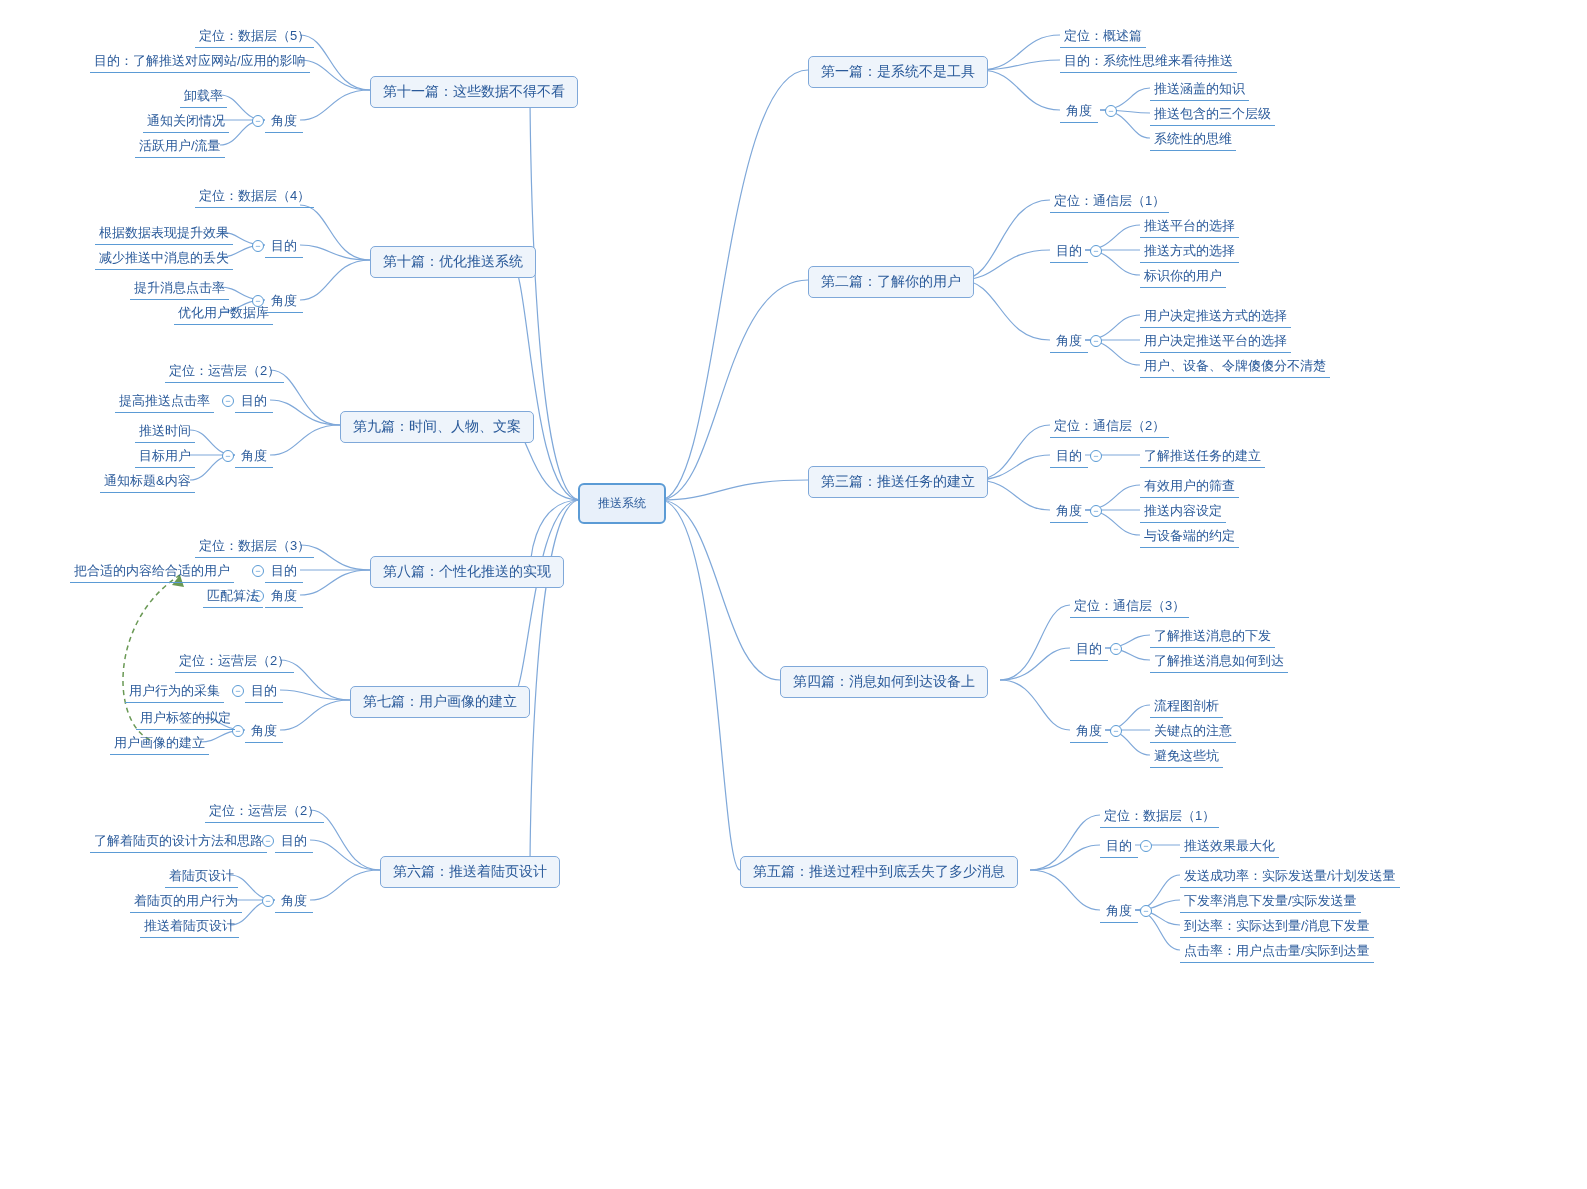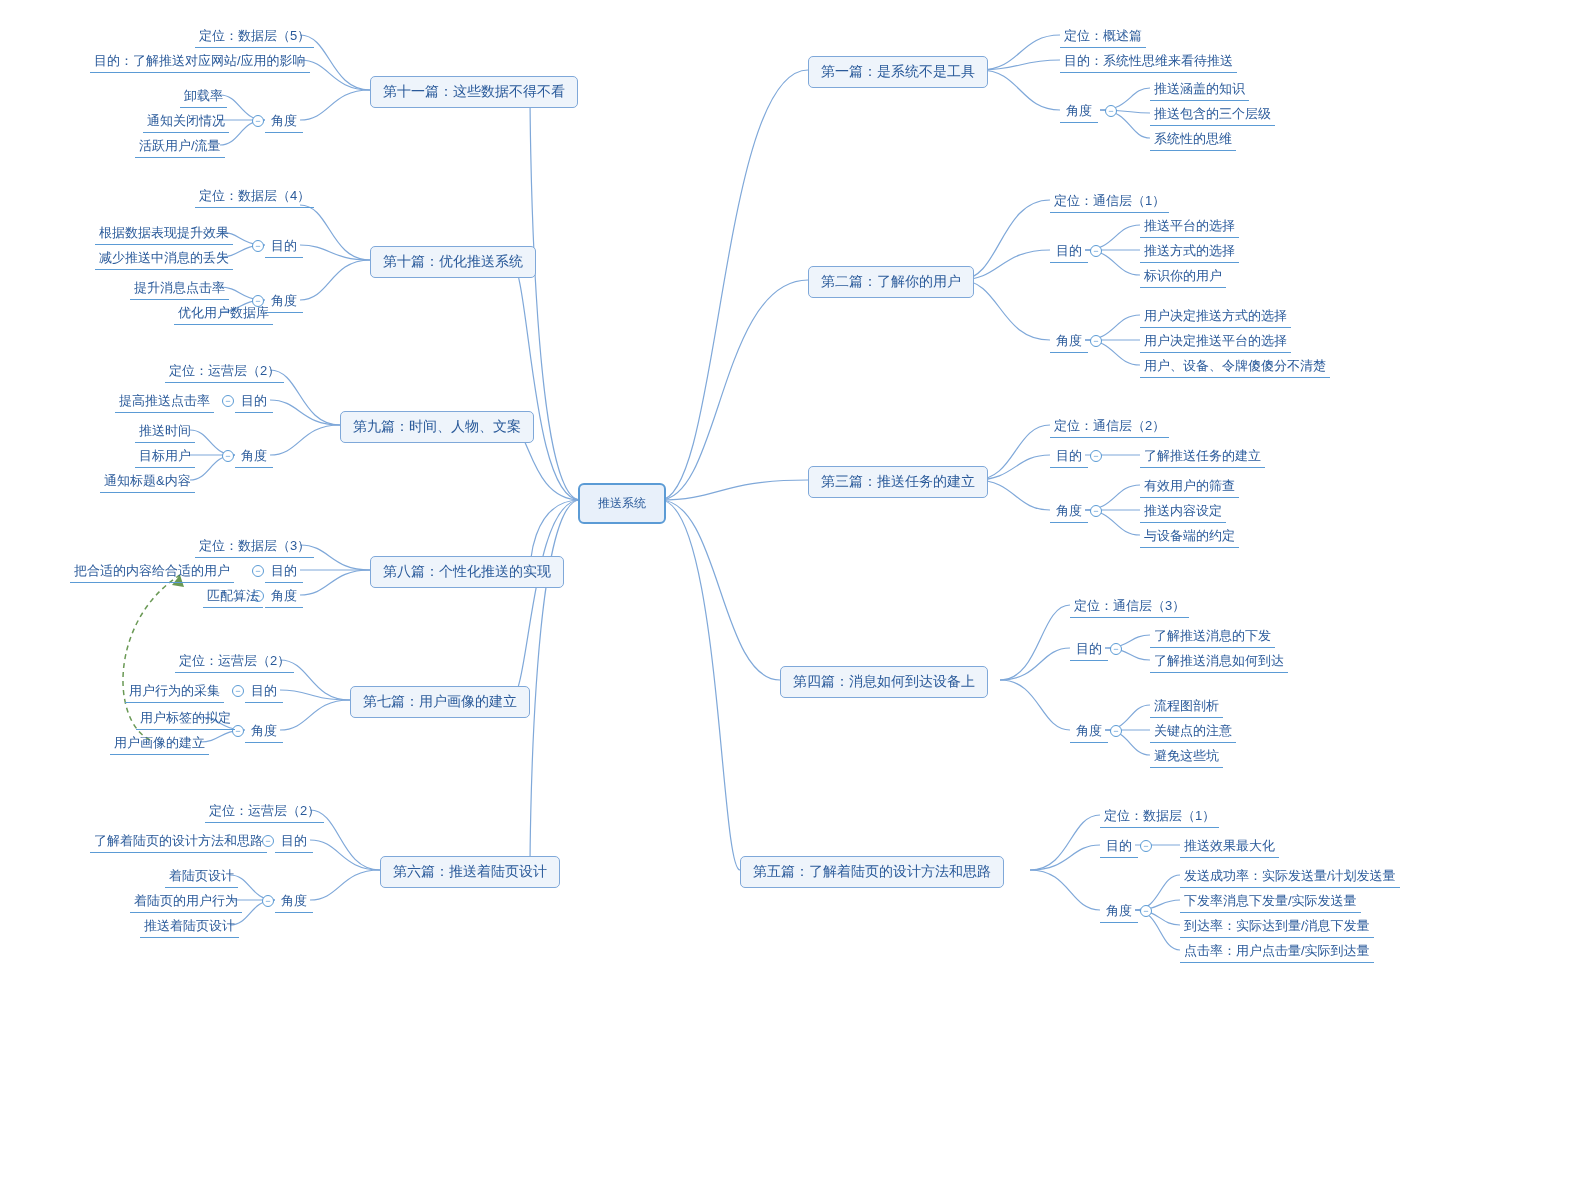--- a/index.html
+++ b/index.html
@@ -202,21 +202,21 @@
 <div class="node sub" style="left:1070px; top:638px;">目的</div>
 <div class="expander" style="left:1110px; top:643px;">−</div>
 <div class="node leaf" style="left:1150px; top:625px;">了解推送消息的下发</div>
 <div class="node leaf" style="left:1150px; top:650px;">了解推送消息如何到达</div>
 <div class="node sub" style="left:1070px; top:720px;">角度</div>
 <div class="expander" style="left:1110px; top:725px;">−</div>
 <div class="node leaf" style="left:1150px; top:695px;">流程图剖析</div>
 <div class="node leaf" style="left:1150px; top:720px;">关键点的注意</div>
 <div class="node leaf" style="left:1150px; top:745px;">避免这些坑</div>
 
-<div class="node branch" style="left:740px; top:856px;">第五篇：了解着陆页的设计方法和思路</div>
+<div class="node branch" style="left:740px; top:856px;">第五篇：推送过程中到底丢失了多少消息</div>
 <div class="node leaf" style="left:1100px; top:805px;">定位：数据层（1）</div>
 <div class="node sub" style="left:1100px; top:835px;">目的</div>
 <div class="expander" style="left:1140px; top:840px;">−</div>
 <div class="node leaf" style="left:1180px; top:835px;">推送效果最大化</div>
 <div class="node sub" style="left:1100px; top:900px;">角度</div>
 <div class="expander" style="left:1140px; top:905px;">−</div>
 <div class="node leaf" style="left:1180px; top:865px;">发送成功率：实际发送量/计划发送量</div>
 <div class="node leaf" style="left:1180px; top:890px;">下发率消息下发量/实际发送量</div>
 <div class="node leaf" style="left:1180px; top:915px;">到达率：实际达到量/消息下发量</div>
 <div class="node leaf" style="left:1180px; top:940px;">点击率：用户点击量/实际到达量</div>

